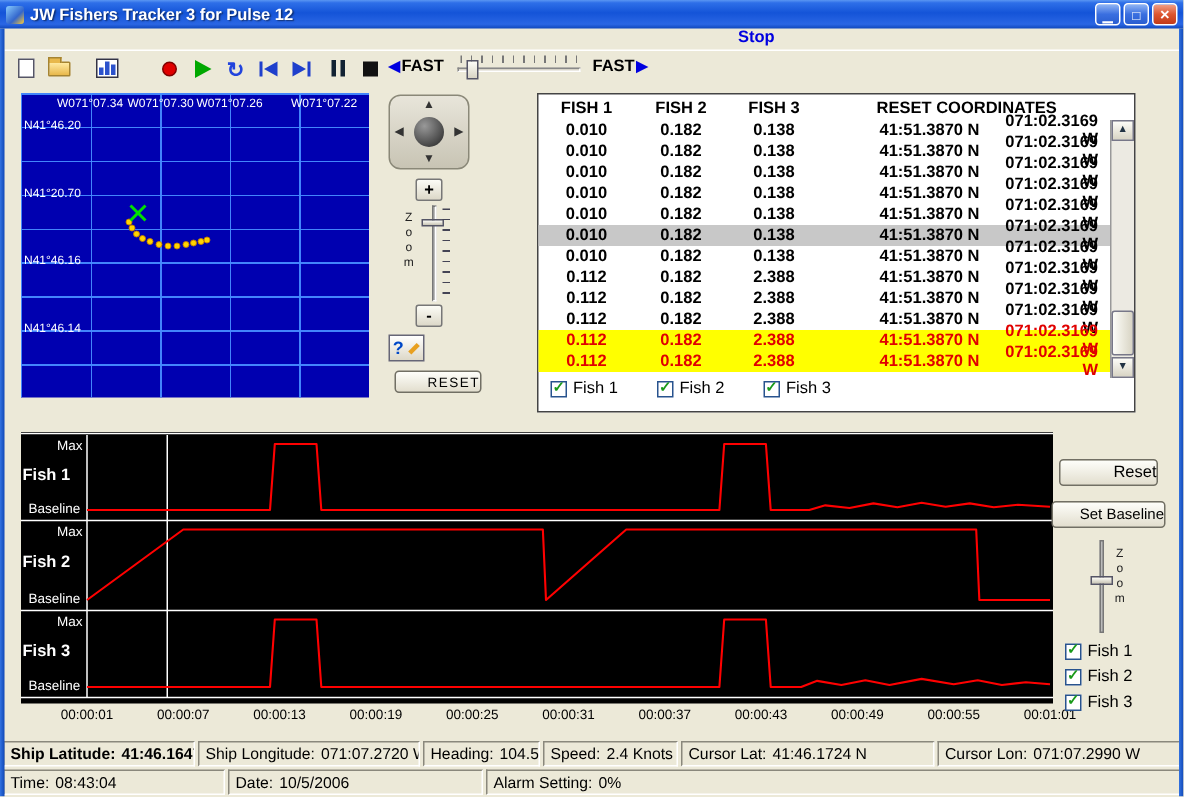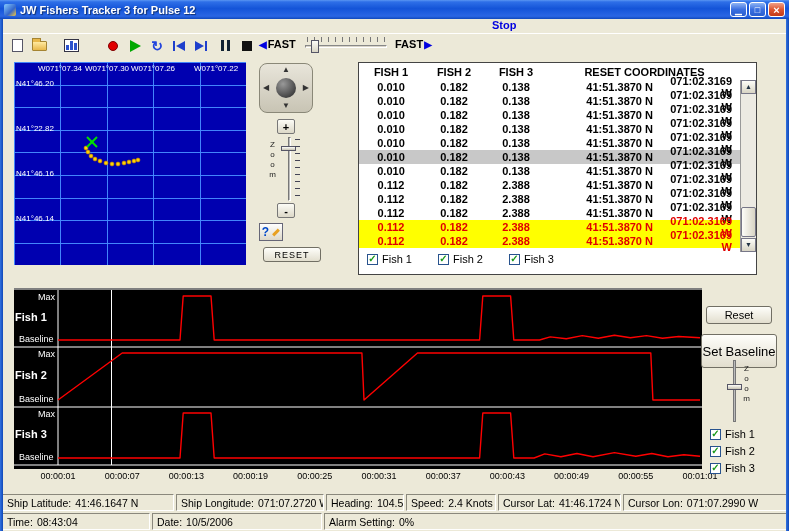--- a/index.html
+++ b/index.html
@@ -63,21 +63,21 @@
   #zoom-in{left:277px;top:119px;}
   #zoom-out{left:277px;top:203px;}
   .vtext{writing-mode:vertical-rl;text-orientation:upright;font-size:8px;color:#222;letter-spacing:1px;}
   #map-zoom-label{position:absolute;left:268px;top:140px;}
   .zgroove-map{position:absolute;left:288px;top:137px;width:3px;height:64px;background:#bbb;border:1px solid #777;border-right-color:#fff;border-bottom-color:#fff;}
   .zthumb-map{position:absolute;left:281px;top:146px;width:15px;height:5px;background:linear-gradient(#FDFDF8,#C8C4B4);border:1px solid #556;}
   .zticks-map{position:absolute;left:295px;top:139px;width:5px;height:60px;background:repeating-linear-gradient(180deg,#445 0 1px,transparent 1px 7px);}
   #help-btn{position:absolute;left:259px;top:223px;width:24px;height:18px;background:linear-gradient(#FFFFFF,#DDD8C8);border:1px solid #667;display:flex;align-items:center;justify-content:center;font-weight:bold;color:#0048C8;font-size:12px;font-family:inherit;}
   .pencil{display:inline-block;width:8px;height:3px;background:#E8A020;transform:rotate(-45deg);margin-left:3px;}
   #map-reset{position:absolute;left:263px;top:247px;width:58px;height:15px;font-size:9px;letter-spacing:1px;}
-  .xpbtn{background:linear-gradient(#FEFEFA,#E2DECE);border:1px solid #716F64;border-radius:3px;font-family:inherit;font-size:11px;color:#000;}
+  .xpbtn{background:linear-gradient(#FEFEFA,#E2DECE);border:1px solid #716F64;border-radius:3px;font-family:inherit;font-size:11px;color:#000;text-align:right;}
 
   .tablep{position:absolute;left:358px;top:62px;width:399px;height:213px;background:#fff;border:1px solid #444;}
   .thead{display:flex;height:17px;align-items:center;font-weight:bold;font-size:11px;}
   .thead span{display:block;text-align:center;}
   .trow{display:flex;height:14px;align-items:center;font-size:11px;font-weight:bold;}
   .trow span{display:block;}
   .tc0,.tc1,.tc2{text-align:center;}
   .tc3{text-align:right;padding-right:4px;}
   .tc4{text-align:right;padding-right:10px;}
   .trow.gray{background:#C8C8C8;}
@@ -95,21 +95,21 @@
   .chart{position:absolute;left:14px;top:288px;width:688px;height:181px;background:#000;}
   #chart-svg{position:absolute;left:0;top:0;}
   #chart-labels{position:absolute;inset:0;color:#fff;pointer-events:none;}
   .cl-max{position:absolute;left:24px;font-size:9px;}
   .cl-name{position:absolute;left:1px;font-size:11px;font-weight:bold;}
   .cl-base{position:absolute;left:5px;font-size:9px;}
   #chart-axis{position:absolute;left:0;top:471px;width:708px;height:11px;font-size:9px;color:#000;}
   #chart-axis .tick{position:absolute;width:50px;text-align:center;}
 
   #chart-reset{position:absolute;left:706px;top:306px;width:66px;height:18px;}
-  #set-baseline{position:absolute;left:701px;top:334px;width:76px;height:34px;font-size:13px;}
+  #set-baseline{position:absolute;left:701px;top:334px;width:76px;height:18px;font-size:10px;}
   .zoombox{position:absolute;left:723px;top:356px;width:30px;height:70px;}
   .zgroove-c{position:absolute;left:10px;top:4px;width:3px;height:62px;background:#bbb;border:1px solid #777;}
   .zthumb-c{position:absolute;left:4px;top:28px;width:15px;height:6px;background:linear-gradient(#FDFDF8,#C8C4B4);border:1px solid #556;}
   #chart-zoom-label{position:absolute;left:19px;top:8px;}
   #chart-checks{position:absolute;left:710px;top:428px;display:flex;flex-direction:column;gap:5px;}
 
   .sbar{position:absolute;left:2px;width:785px;height:17px;display:flex;gap:2px;font-size:10.5px;}
   #status-row1{top:494px;}
   #status-row2{top:513px;}
   .spanel{height:17px;border:1px solid;border-color:#8A887C #FFF #FFF #8A887C;background:#ECE9D8;display:flex;align-items:center;padding:0 4px;gap:4px;white-space:nowrap;overflow:hidden;}
@@ -216,21 +216,21 @@
       <circle cx="124" cy="98" r="2" fill="#FFD400" stroke="#C27A00" stroke-width="0.6"></circle>
       <line x1="73" y1="75" x2="83" y2="85" stroke="#00E000" stroke-width="2"></line>
       <line x1="73" y1="85" x2="83" y2="75" stroke="#00E000" stroke-width="2"></line>
     </svg>
   <div id="map-overlays">
       <div class="lon-label" style="left: 16px;">W071°07.34</div>
       <div class="lon-label" style="left: 63px;">W071°07.30</div>
       <div class="lon-label" style="left: 109px;">W071°07.26</div>
       <div class="lon-label" style="left: 156px; padding-left: 24px;">W071°07.22</div>
       <div class="lat-label" style="top: 17px;">N41°46.20</div>
-      <div class="lat-label" style="top: 62px;">N41°22.82</div>
+      <div class="lat-label" style="top: 62px;">N41°20.70</div>
       <div class="lat-label" style="top: 107px;">N41°46.16</div>
       <div class="lat-label" style="top: 152px;">N41°46.14</div>
     </div>
 </div>
 
 <div class="navpad">
   <span class="nav-arrow nav-up">▲</span>
   <span class="nav-arrow nav-down">▼</span>
   <span class="nav-arrow nav-left">◀</span>
   <span class="nav-arrow nav-right">▶</span>
@@ -429,37 +429,37 @@
     </span>
     <span class="chk">
       <span class="cbox">
         <span class="cmark">✓</span>
       </span>
       <span class="clab">Fish 3</span>
     </span>
   </div>
 
 <div class="sbar" id="status-row1">
-    <div class="spanel" style="width: 172px;">
+    <div class="spanel" style="width: 128px; font-weight: bold;">
       <span>Ship Latitude:</span>
       <span>41:46.1647 N</span>
     </div>
     <div class="spanel" style="width: 148px;">
       <span>Ship Longitude:</span>
       <span>071:07.2720 W</span>
     </div>
     <div class="spanel" style="width: 78px;">
       <span>Heading:</span>
       <span>104.5</span>
     </div>
     <div class="spanel" style="width: 90px;">
       <span>Speed:</span>
       <span>2.4 Knots</span>
     </div>
-    <div class="spanel" style="width: 123px;">
+    <div class="spanel" style="width: 169px;">
       <span>Cursor Lat:</span>
       <span>41:46.1724 N</span>
     </div>
     <div class="spanel" style="flex: 1 1 0%;">
       <span>Cursor Lon:</span>
       <span>071:07.2990 W</span>
     </div>
   </div>
 <div class="sbar" id="status-row2">
     <div class="spanel" style="width: 148px;">

